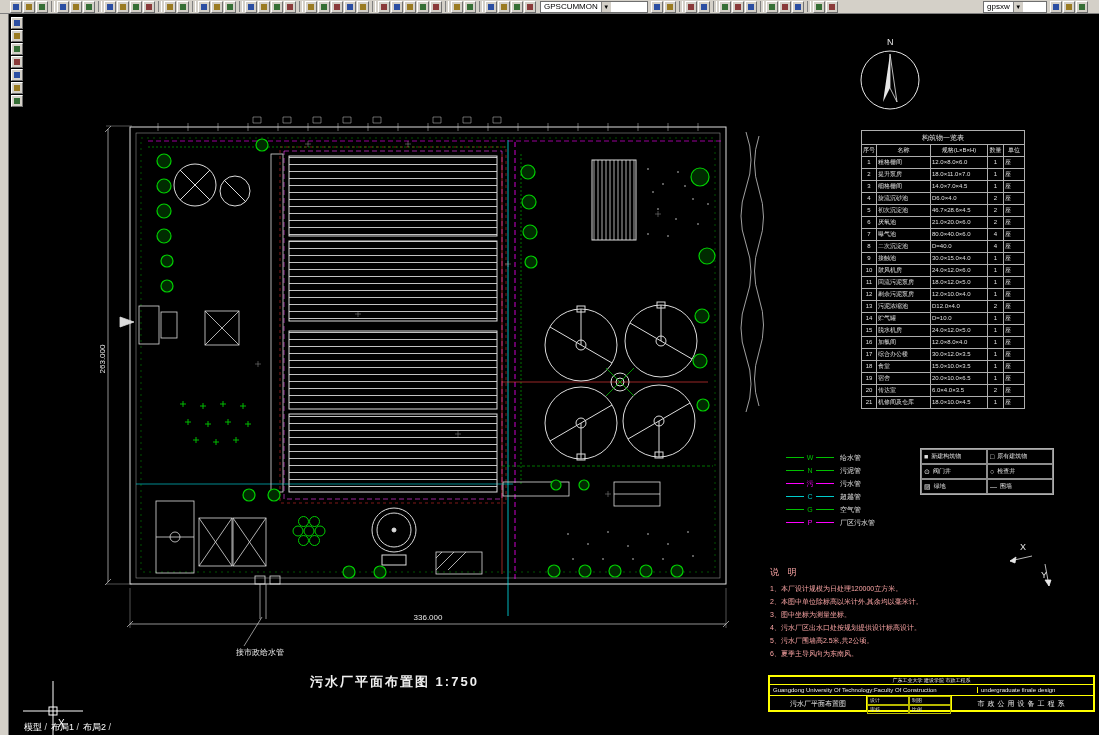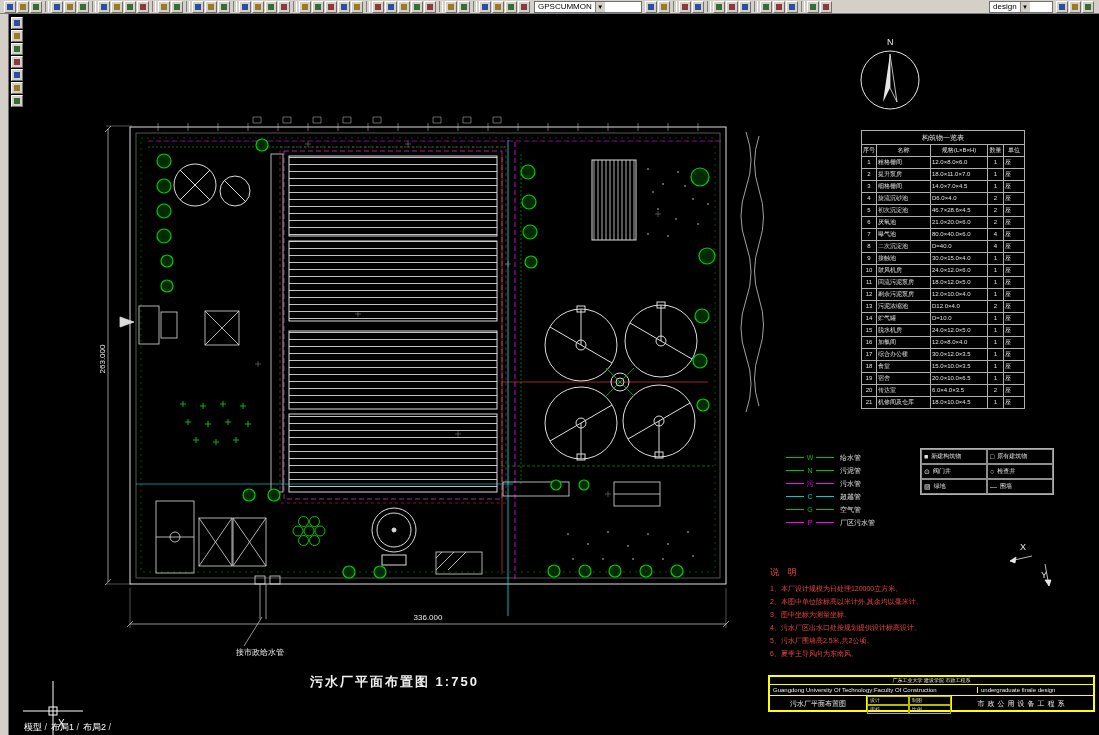--- a/index.html
+++ b/index.html
@@ -4,21 +4,21 @@
 <style>
   html,body{margin:0;padding:0}
   body{
     width:1099px;height:735px;position:relative;overflow:hidden;
     background:#000;font-family:"Liberation Sans","DejaVu Sans",sans-serif;
   }
   
   .toolbar{
     position:absolute;left:0;top:0;width:1099px;height:14px;z-index:10;
     background:#d4d0c8;border-bottom:1px solid #7f7f7f;
-    display:flex;align-items:center;padding:0 4px;box-sizing:border-box;
+    display:flex;align-items:center;padding:0 10px;box-sizing:border-box;
   }
   .tb-group{display:flex;align-items:center}
   .tb-btn{
     width:12px;height:12px;box-sizing:border-box;margin-right:1px;flex:0 0 auto;
     background:#d4d0c8;border:1px solid;border-color:#ffffff #6f6f6f #6f6f6f #ffffff;
     display:flex;align-items:center;justify-content:center;
   }
   .tb-glyph{width:6px;height:6px;background:#2b4ea2}
   .tb-btn:nth-child(4n+2) .tb-glyph{background:#9a7b22}
   .tb-btn:nth-child(4n+3) .tb-glyph{background:#356e35}
@@ -60,21 +60,21 @@
   .pipe-row{display:flex;align-items:center;height:13px}
   .pipe-line{display:inline-block;width:18px;height:1px}
   .pipe-letter{display:inline-block;width:12px;text-align:center}
   .pipe-label{margin-left:6px;color:#e0e0e0}
   
   #legend-symbols{position:absolute;left:920px;top:448px;width:132px;z-index:3;border:1px solid #aeaeae;color:#e0e0e0}
   #legend-symbols-grid{display:grid;grid-template-columns:1fr 1fr}
   .sym-cell{display:flex;align-items:center;gap:3px;height:13px;padding:0 2px;border:0.5px solid #8d8d8d;font-size:6px}
   .sym-glyph{font-size:7px}
   
-  #notes{position:absolute;left:770px;top:566px;width:300px;z-index:3;color:#ef4444}
+  #notes{position:absolute;left:770px;top:566px;width:300px;z-index:3;color:#fca5a5}
   #notes-title{font-size:9px;letter-spacing:3px;margin-bottom:3px;display:block}
   .note-line{font-size:7px;line-height:13px;white-space:nowrap}
   
   #title-block{
     position:absolute;left:768px;top:675px;width:327px;height:37px;z-index:3;box-sizing:border-box;
     border:2px solid #ffff00;color:#ececec;background:#000;
   }
   #tb-row1{height:7px;font-size:5px;line-height:7px;text-align:center;border-bottom:1px solid #ffff00;overflow:hidden}
   #tb-row2{height:10px;display:flex;border-bottom:1px solid #ffff00;align-items:center}
   #tb-univ{flex:1;font-size:6px;padding-left:3px;white-space:nowrap;overflow:hidden}
@@ -249,21 +249,21 @@
       </div>
       <div class="tb-sep"></div>
       <div class="tb-btn">
         <div class="tb-glyph"></div>
       </div>
       <div class="tb-btn">
         <div class="tb-glyph"></div>
       </div>
     </div>
   <div class="combo" id="style-combo">
-    <span class="combo-value">design</span>
+    <span class="combo-value">gpsxw</span>
     <span class="combo-arrow">▼</span>
   </div>
   <div class="tb-group">
       <div class="tb-btn">
         <div class="tb-glyph"></div>
       </div>
       <div class="tb-btn">
         <div class="tb-glyph"></div>
       </div>
       <div class="tb-btn">

